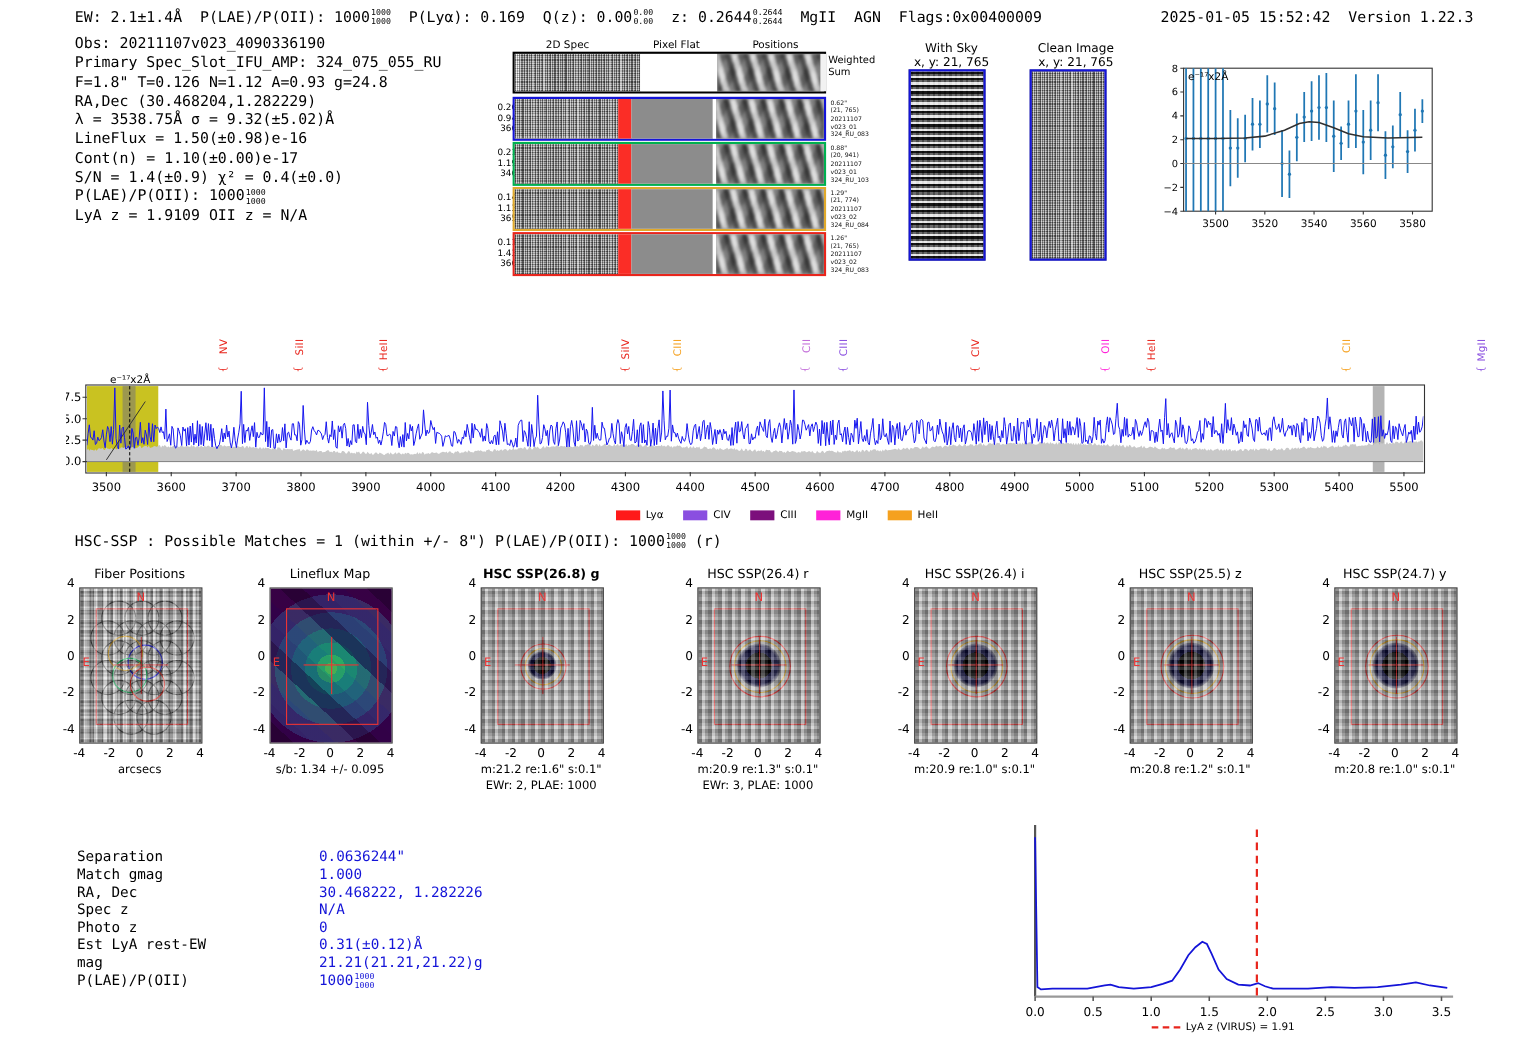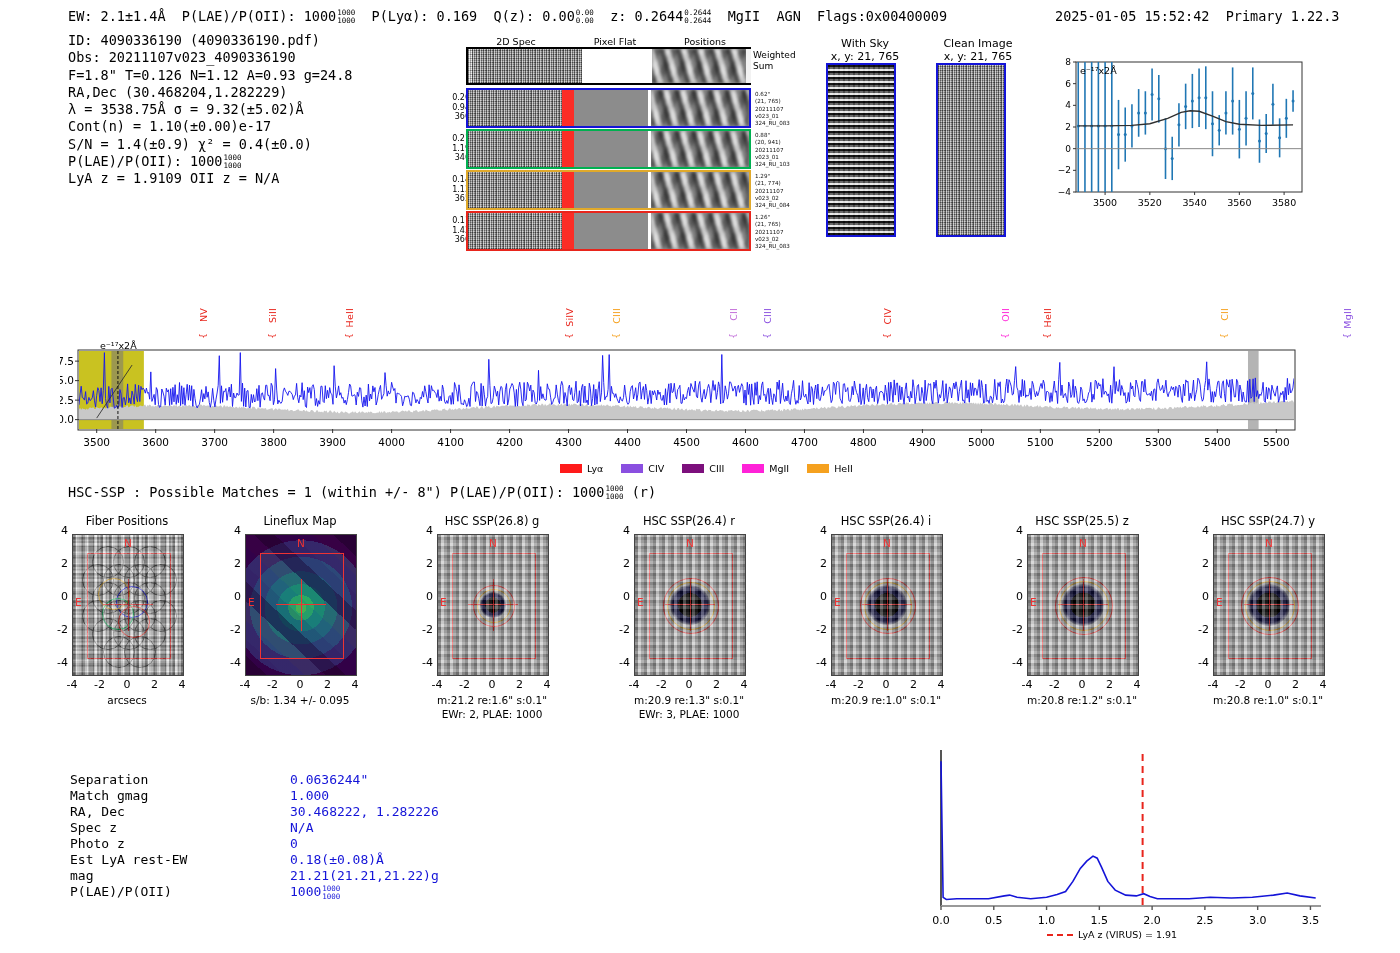--- a/index.html
+++ b/index.html
@@ -67,29 +67,30 @@
   .linelab{position:absolute;font-size:9.5px;writing-mode:vertical-rl;transform:rotate(180deg);letter-spacing:.2px;}
   .brk{position:absolute;font-size:9px;writing-mode:vertical-rl;transform:rotate(180deg);}
 </style>
 </head>
 <body>
 
 <div class="abs mono nw" id="header-line">
   <span>EW: 2.1±1.4Å</span>&nbsp;&nbsp;<span>P(LAE)/P(OII): 1000</span><span class="frac"><span>1000</span><span>1000</span></span>&nbsp;&nbsp;<span>P(Lyα): 0.169</span>&nbsp;&nbsp;<span>Q(z): 0.00</span><span class="frac"><span>0.00</span><span>0.00</span></span>&nbsp;&nbsp;<span>z: 0.2644</span><span class="frac"><span>0.2644</span><span>0.2644</span></span>&nbsp;&nbsp;<span>MgII</span>&nbsp;&nbsp;<span>AGN</span>&nbsp;&nbsp;<span>Flags:0x00400009</span>
 </div>
 <div class="abs mono nw" id="header-stamp">
-  <span>2025-01-05 15:52:42</span>&nbsp;&nbsp;<span>Primary 1.22.3</span>
+  <span>2025-01-05 15:52:42</span>&nbsp;&nbsp;<span>Version 1.22.3</span>
 </div>
 
 <div class="abs mono" id="info-block">
-  <div>ID: 4090336190 (4090336190.pdf)</div>
   <div>Obs: 20211107v023_4090336190</div>
+  <div>Primary Spec_Slot_IFU_AMP: 324_075_055_RU</div>
   <div>F=1.8"  T=0.126  N=1.12  A=0.93  g=24.8</div>
   <div>RA,Dec (30.468204,1.282229)</div>
   <div>λ = 3538.75Å  σ = 9.32(±5.02)Å</div>
+  <div>LineFlux = 1.50(±0.98)e-16</div>
   <div>Cont(n) = 1.10(±0.00)e-17</div>
   <div>S/N = 1.4(±0.9)   χ² = 0.4(±0.0)</div>
   <div><span>P(LAE)/P(OII): 1000</span><span class="frac"><span>1000</span><span>1000</span></span></div>
   <div>LyA z = 1.9109  OII z = N/A</div>
 </div>
 
 <div class="panel-title" style="left:466px;top:36px;width:100px;">2D Spec</div>
 <div class="panel-title" style="left:560px;top:36px;width:110px;">Pixel Flat</div>
 <div class="panel-title" style="left:655px;top:36px;width:100px;">Positions</div>
 
@@ -466,21 +467,21 @@
     <div class="tick" style="left: 223px; top: 623px; width: 18px; text-align: right;">-2</div>
     <div class="tick" style="left: 223px; top: 590px; width: 18px; text-align: right;">0</div>
     <div class="tick" style="left: 223px; top: 557px; width: 18px; text-align: right;">2</div>
     <div class="tick" style="left: 223px; top: 524px; width: 18px; text-align: right;">4</div>
     <div class="tick" style="left: 235px; top: 678px; width: 20px; text-align: center;">-4</div>
     <div class="tick" style="left: 262.5px; top: 678px; width: 20px; text-align: center;">-2</div>
     <div class="tick" style="left: 290px; top: 678px; width: 20px; text-align: center;">0</div>
     <div class="tick" style="left: 317.5px; top: 678px; width: 20px; text-align: center;">2</div>
     <div class="tick" style="left: 345px; top: 678px; width: 20px; text-align: center;">4</div>
     <div class="tcap" style="left: 200px; top: 694px;">s/b: 1.34 +/- 0.095</div>
-    <div class="thumb-title" style="left: 412px; top: 514px;">HSC SSP(26.8) g</div>
+    <div class="thumb-title" style="left: 412px; top: 514px; font-weight: bold;">HSC SSP(26.8) g</div>
     <div class="thumb-box" style="position: absolute; left: 437px; top: 534px; width: 110px; height: 140px; border: 1px solid rgb(68, 68, 68); overflow: hidden;">
       <div class="blobcore" style="left: 42px; top: 57px; width: 26px; height: 26px;"></div>
       <div class="ring-y" style="left: 39px; top: 54px; width: 32px; height: 32px;"></div>
       <div class="ring-r" style="left: 35px; top: 50px; width: 40px; height: 40px;"></div>
       <div class="redsq" style="left: 14px; top: 18px; width: 82px; height: 104px;"></div>
       <div class="cross-h" style="left: 30px; top: 69px; width: 50px; height: 1px;"></div>
       <div class="cross-v" style="left: 55px; top: 44px; width: 1px; height: 52px;"></div>
     </div>
     <div class="NLab" style="left: 489px; top: 537px;">N</div>
     <div class="ELab" style="left: 440px; top: 596px;">E</div>
@@ -603,21 +604,21 @@
   <div style="position:relative;height:16px;">
       <span class="k mono">Spec z</span>
       <span class="v mono">N/A</span>
     </div>
   <div style="position:relative;height:16px;">
       <span class="k mono">Photo z</span>
       <span class="v mono">0</span>
     </div>
   <div style="position:relative;height:16px;">
       <span class="k mono">Est LyA rest-EW</span>
-      <span class="v mono">0.18(±0.08)Å</span>
+      <span class="v mono">0.31(±0.12)Å</span>
     </div>
   <div style="position:relative;height:16px;">
       <span class="k mono">mag</span>
       <span class="v mono">21.21(21.21,21.22)g</span>
     </div>
   <div style="position:relative;height:16px;">
       <span class="k mono">P(LAE)/P(OII)</span>
       <span class="v mono"><span>1000</span><span class="frac"><span>1000</span><span>1000</span></span></span>
     </div>
 </div>

